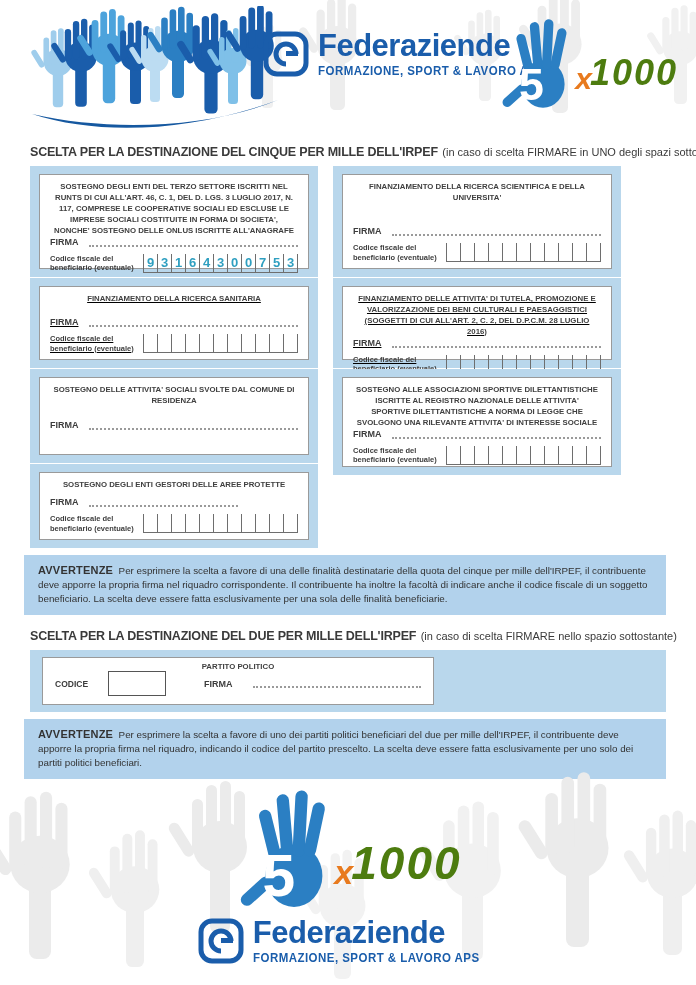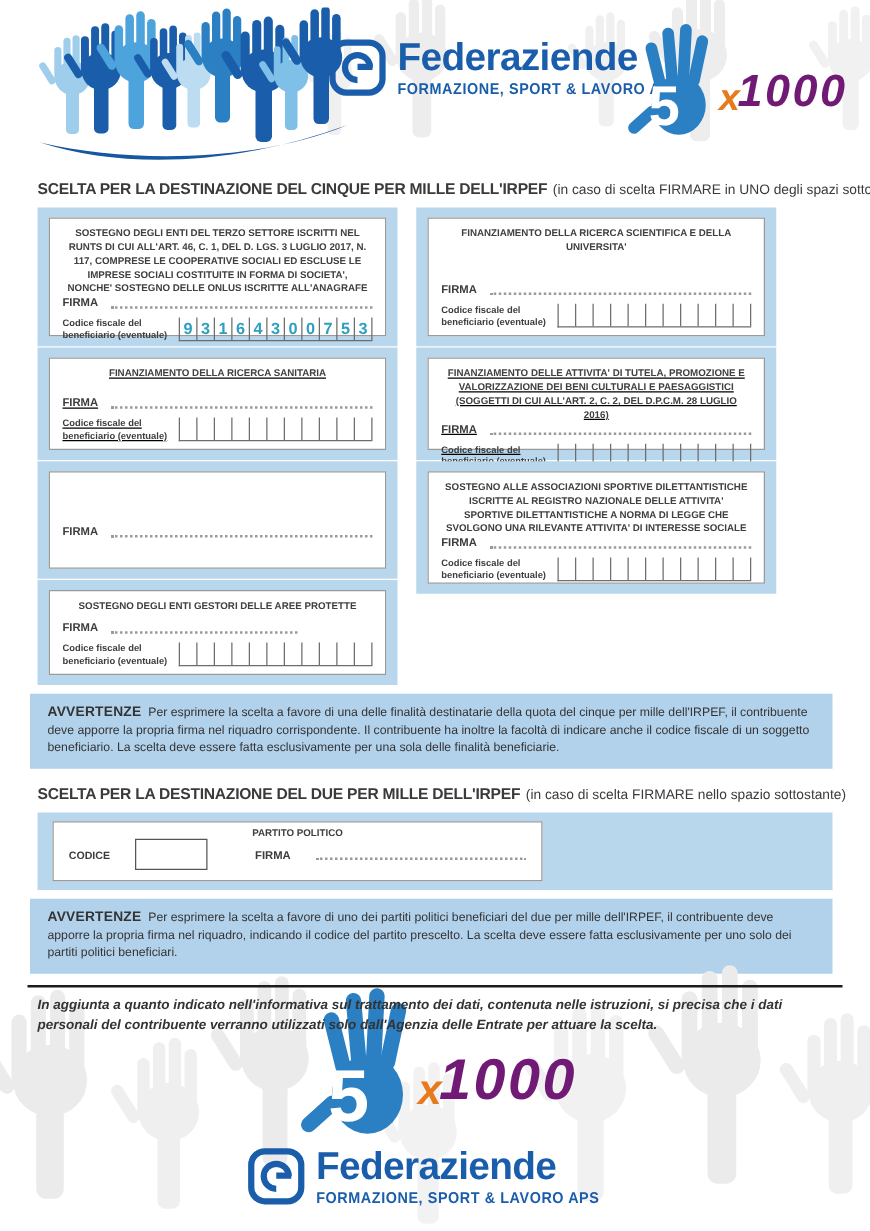--- a/index.html
+++ b/index.html
@@ -10,21 +10,21 @@
   .header { position:relative; height:138px; }
   .bg-hands { position:absolute; inset:0; pointer-events:none; }
   .hands-art { position:absolute; left:30px; top:6px; }
   .brand { position:absolute; left:262px; top:30px; display:flex; align-items:flex-start; gap:6px; }
   .brand-text { display:flex; flex-direction:column; }
   .brand-name { font-size:31px; font-weight:bold; color:#1a5dab; letter-spacing:-0.5px; line-height:1; }
   .brand-tagline { font-size:12.5px; font-weight:bold; color:#1a5dab; letter-spacing:0.5px; transform:scaleX(0.92); transform-origin:left; margin-top:3px; white-space:nowrap; }
   .logo5 { position:absolute; display:flex; align-items:center; }
   .logo5.header-pos { right:18px; top:12px; }
   .logo5 .times { font-weight:bold; font-style:italic; color:#e87a1e; margin-left:-14px; }
-  .logo5 .thousand { font-weight:bold; font-style:italic; color:#701a75; letter-spacing:2px; margin-left:-2px; }
+  .logo5 .thousand { font-weight:bold; font-style:italic; color:#4d7c0f; letter-spacing:2px; margin-left:-2px; }
   .logo5.header-pos .times { font-size:30px; margin-top:26px; }
   .logo5.header-pos .thousand { font-size:36px; margin-top:14px; }
 
   
   .sec-title { margin:4px 30px 6px 30px; white-space:nowrap; color:#3a3a3a; }
   .sec-title .main { font-size:12.5px; font-weight:bold; letter-spacing:-0.2px; }
   .sec-title .note { font-size:11px; }
 
   
   .form-grid { display:flex; gap:15px; margin:0 30px; }
@@ -200,20 +200,21 @@
                 <span class="cell"></span>
                 <span class="cell"></span>
                 <span class="cell"></span>
                 <span class="cell"></span>
               </span>
           </div>
         </div>
       </div>
       <div class="panel h-r3l">
         <div class="wbox only-firma">
+          <div class="bheading">SOSTEGNO DELLE ATTIVITA' SOCIALI SVOLTE DAL COMUNE DI RESIDENZA</div>
           <div class="spacer"></div>
           <div class="firma-row">
             <span class="firma-label">FIRMA</span>
             <span class="dotline"></span>
           </div>
         </div>
       </div>
       <div class="panel h-r4">
         <div class="wbox">
           <div class="bheading">SOSTEGNO DEGLI ENTI GESTORI DELLE AREE PROTETTE</div>
@@ -354,23 +355,20 @@
         <span class="firma-label">FIRMA</span>
         <span class="dotline"></span>
       </div>
     </div>
   </div>
 
   <div class="avvertenze">
     <p><b>AVVERTENZE</b>&nbsp;&nbsp;<span>Per esprimere la scelta a favore di uno dei partiti politici beneficiari del due per mille dell'IRPEF, il contribuente deve apporre la propria firma nel riquadro, indicando il codice del partito prescelto. La scelta deve essere fatta esclusivamente per uno solo dei partiti politici beneficiari.</span></p>
   </div>
 
-  <div class="privacy-note">
-    <p>In aggiunta a quanto indicato nell'informativa sul trattamento dei dati, contenuta nelle istruzioni, si precisa che i dati personali del contribuente verranno utilizzati solo dall'Agenzia delle Entrate per attuare la scelta.</p>
-  </div>
 
   <div class="footer">
     <svg class="bg-hands" width="696" height="232" viewBox="0 0 696 232">
       <use href="#hand" fill="#ebebeb" transform="translate(-15,30) scale(1.1)"></use>
       <use href="#hand" fill="#efefef" transform="translate(90,70) scale(0.9)"></use>
       <use href="#hand" fill="#ebebeb" transform="translate(170,20) scale(1.0)"></use>
       <use href="#hand" fill="#f1f1f1" transform="translate(420,40) scale(1.05)"></use>
       <use href="#hand" fill="#ebebeb" transform="translate(520,10) scale(1.15)"></use>
       <use href="#hand" fill="#efefef" transform="translate(625,50) scale(0.95)"></use>
       <use href="#hand" fill="#f2f2f2" transform="translate(300,90) scale(0.85)"></use>

